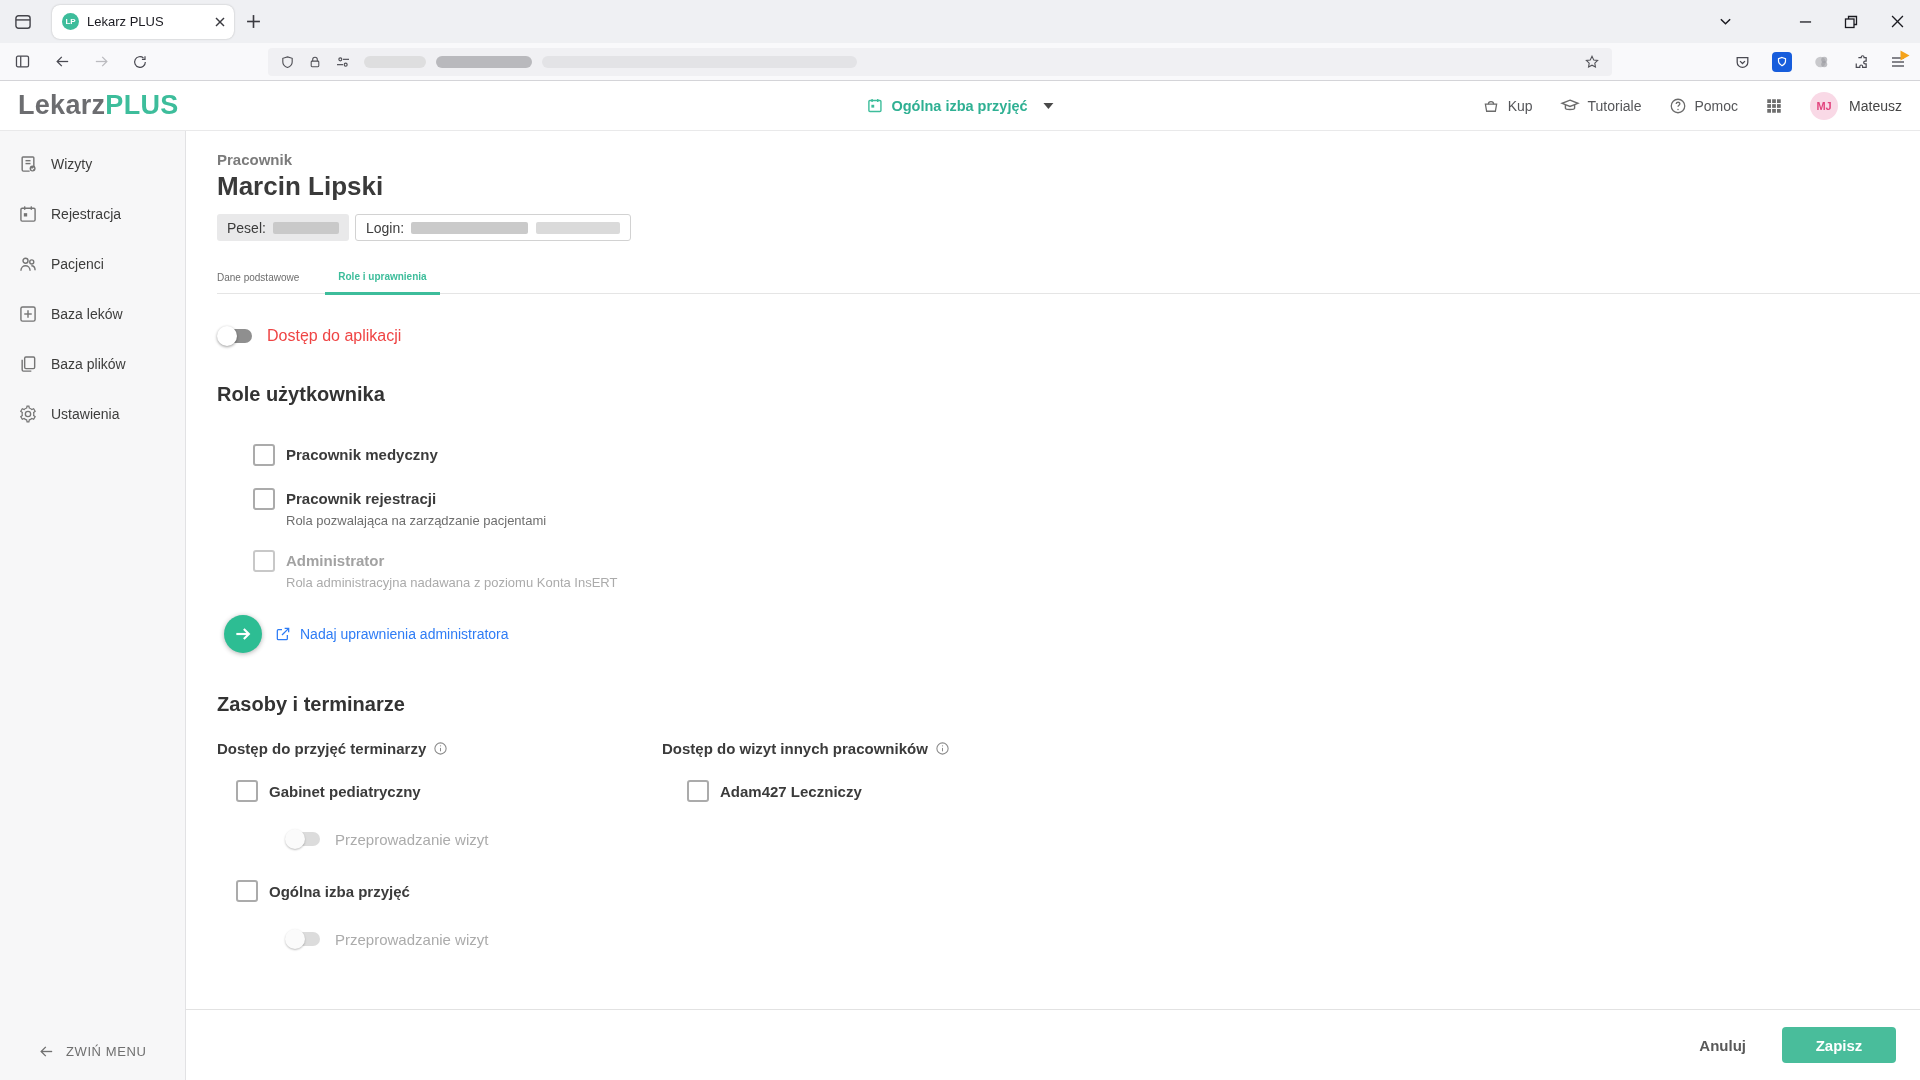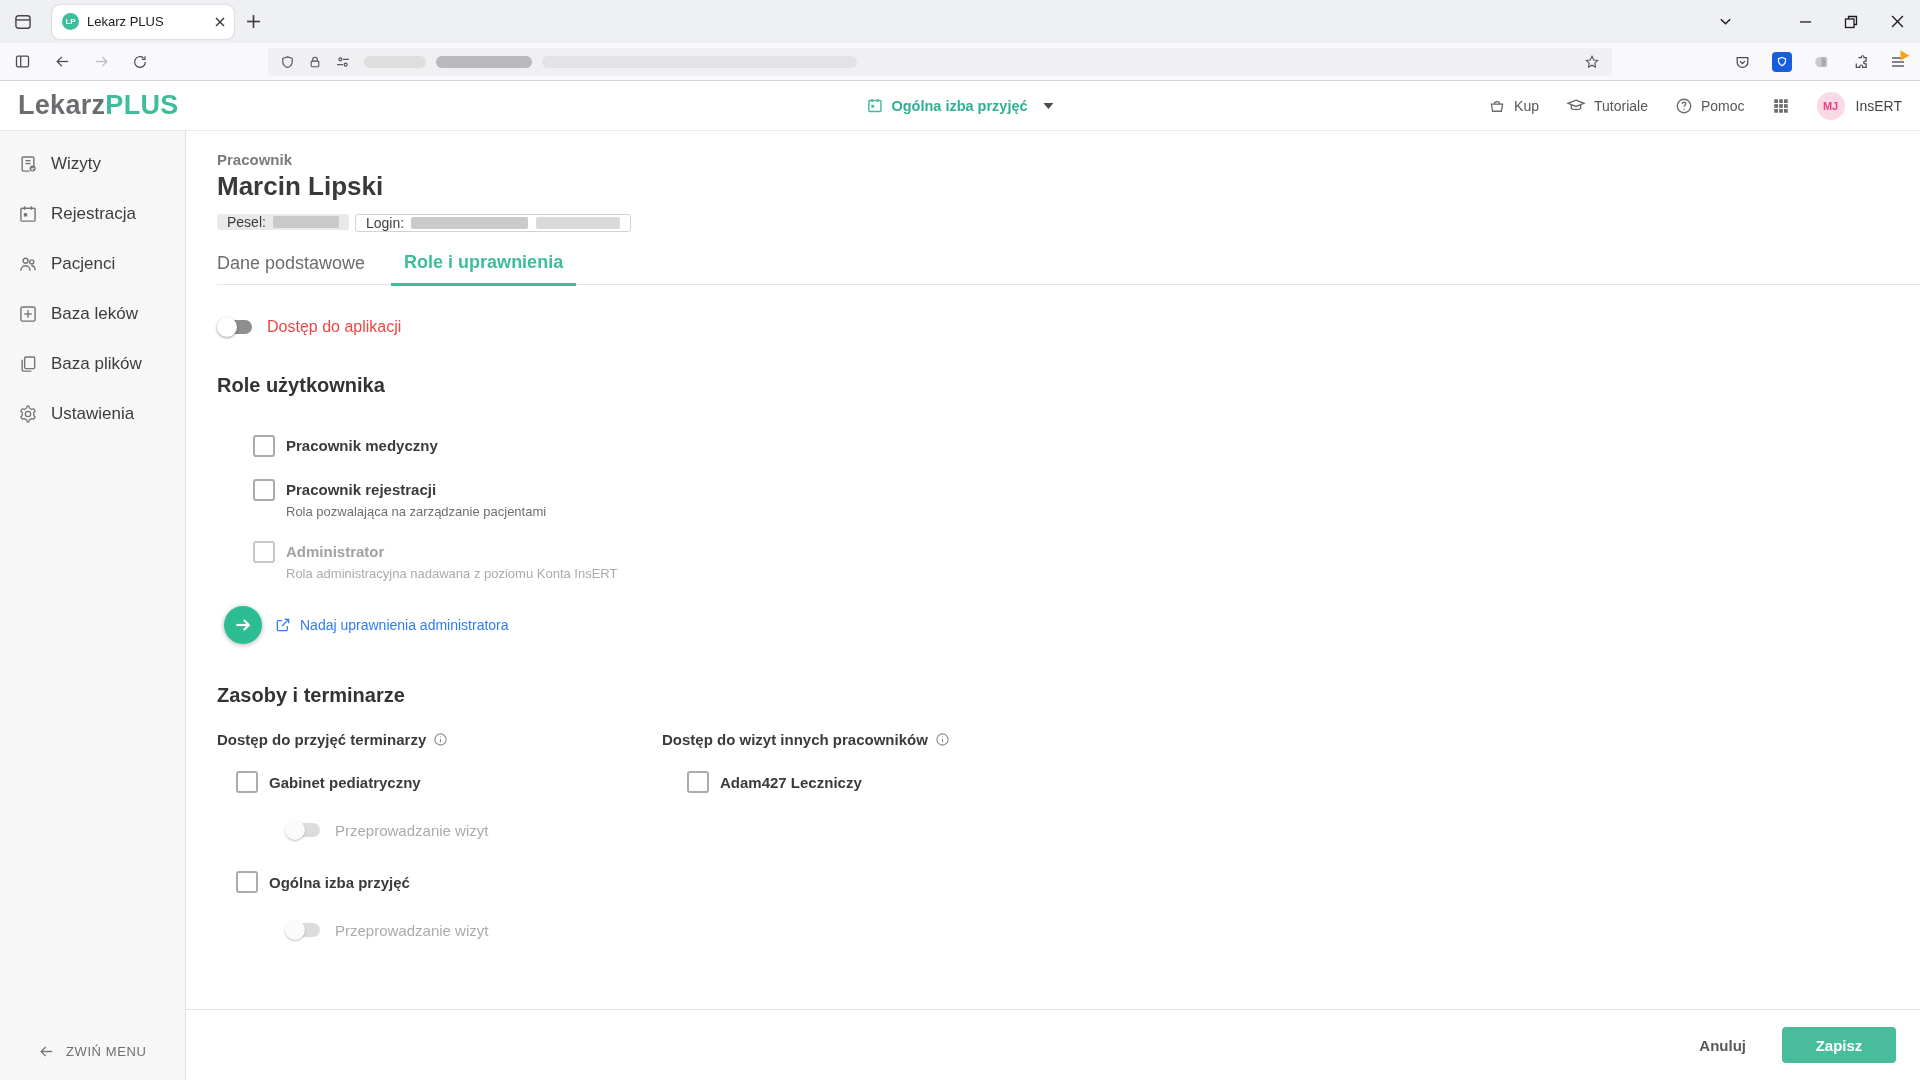--- a/index.html
+++ b/index.html
@@ -53,38 +53,38 @@
   .hitem{display:flex;align-items:center;gap:8px;font-size:14px;color:#555659;font-weight:500;}
   .hitem .hicon{color:#6b6b6b;}
   .avatar{width:28px;height:28px;border-radius:50%;background:#f9d9e6;color:#e2447e;font-size:11px;font-weight:700;display:flex;align-items:center;justify-content:center;}
   .uname{font-size:14px;color:#454545;margin-left:-16px;}
 
   
   .mainrow{flex:1;display:flex;min-height:0;}
   .sidebar{width:186px;background:#f7f7f8;border-right:1px solid #e2e2e4;position:relative;padding-top:8px;flex:0 0 auto;}
   .sitem{height:50px;display:flex;align-items:center;padding-left:18px;gap:13px;cursor:pointer;}
   .sitem .sicon{color:#757575;}
-  .sitem .slabel{font-size:17px;color:#3d3d3c;}
+  .sitem .slabel{font-size:14px;color:#3d3d3c;}
   .collapse{position:absolute;left:38px;bottom:20px;display:flex;align-items:center;gap:11px;color:#717171;}
   .collapse .clabel{font-size:13px;letter-spacing:.6px;color:#6f6f6f;}
 
   .content{flex:1;background:#fff;position:relative;padding:20px 0 0 31px;}
   .crumb{font-size:15px;font-weight:700;color:#7b7b7b;}
   .ptitle{font-size:26px;font-weight:700;color:#3a3a3a;margin-top:3px;}
   .chips{display:flex;gap:6px;margin-top:12px;}
-  .chip{height:16px;border-radius:3px;display:flex;align-items:center;padding:8px 10px;font-size:14px;color:#3c3c3c;}
+  .chip{height:27px;border-radius:3px;display:flex;align-items:center;padding:8px 10px;font-size:14px;color:#3c3c3c;}
   .chip.pesel{background:#e9e9ea;width:132px;}
   .chip.login{background:#fff;border:1px solid #d2d2d2;width:276px;}
   .vblur{height:12px;border-radius:2px;margin-left:7px;}
   .pv{width:72px;background:#c9c9c9;}
   .lv1{width:118px;background:#cacaca;}
   .lv2{width:84px;background:#dadada;margin-left:8px;}
 
   .tabsbar{display:flex;margin-top:23px;border-bottom:1px solid #e5e5e5;margin-right:0;height:30px;align-items:flex-end;}
-  .ptab{font-size:18px;padding:0 13px 10px 13px;cursor:pointer;text-align:center;}
+  .ptab{font-size:10px;padding:0 13px 10px 13px;cursor:pointer;text-align:center;}
   .ptab.first{padding-left:0;padding-right:26px;}
   .ptab.inactive{color:#6d6d6d;}
   .ptab.active{color:var(--accent);font-weight:700;border-bottom:3px solid var(--accent);margin-bottom:-2px;}
 
   .switch{position:relative;width:36px;height:20px;flex:0 0 auto;cursor:pointer;}
   .switch .track{position:absolute;left:1px;top:3px;width:34px;height:14px;border-radius:7px;background:#8f8f8f;}
   .switch .knob{position:absolute;left:0;top:0;width:20px;height:20px;border-radius:50%;background:#fff;box-shadow:0 1px 3px rgba(0,0,0,.4);}
   .switch.disabled .track{background:#dcdcdc;}
   .switch.disabled .knob{background:#fbfbfb;box-shadow:0 1px 2px rgba(0,0,0,.25);}
   .togglerow{display:flex;align-items:center;gap:14px;margin-top:32px;}
@@ -316,21 +316,21 @@
               <rect x="3" y="9.5" width="5" height="5"></rect>
               <rect x="9.5" y="9.5" width="5" height="5"></rect>
               <rect x="16" y="9.5" width="5" height="5"></rect>
               <rect x="3" y="16" width="5" height="5"></rect>
               <rect x="9.5" y="16" width="5" height="5"></rect>
               <rect x="16" y="16" width="5" height="5"></rect>
             </g>
           </svg>
       </span>
       <span class="avatar">MJ</span>
-      <span class="uname">InsERT</span>
+      <span class="uname">Mateusz</span>
     </div>
   </div>
 
   <div class="mainrow">
 
     <aside class="sidebar">
       <div class="sitem">
         <span class="sicon">
           <svg width="20" height="20" viewBox="0 0 24 24" fill="none" stroke="currentColor" stroke-width="1.7">
               <path d="M6 3.5h12a1 1 0 0 1 1 1v13"></path>

